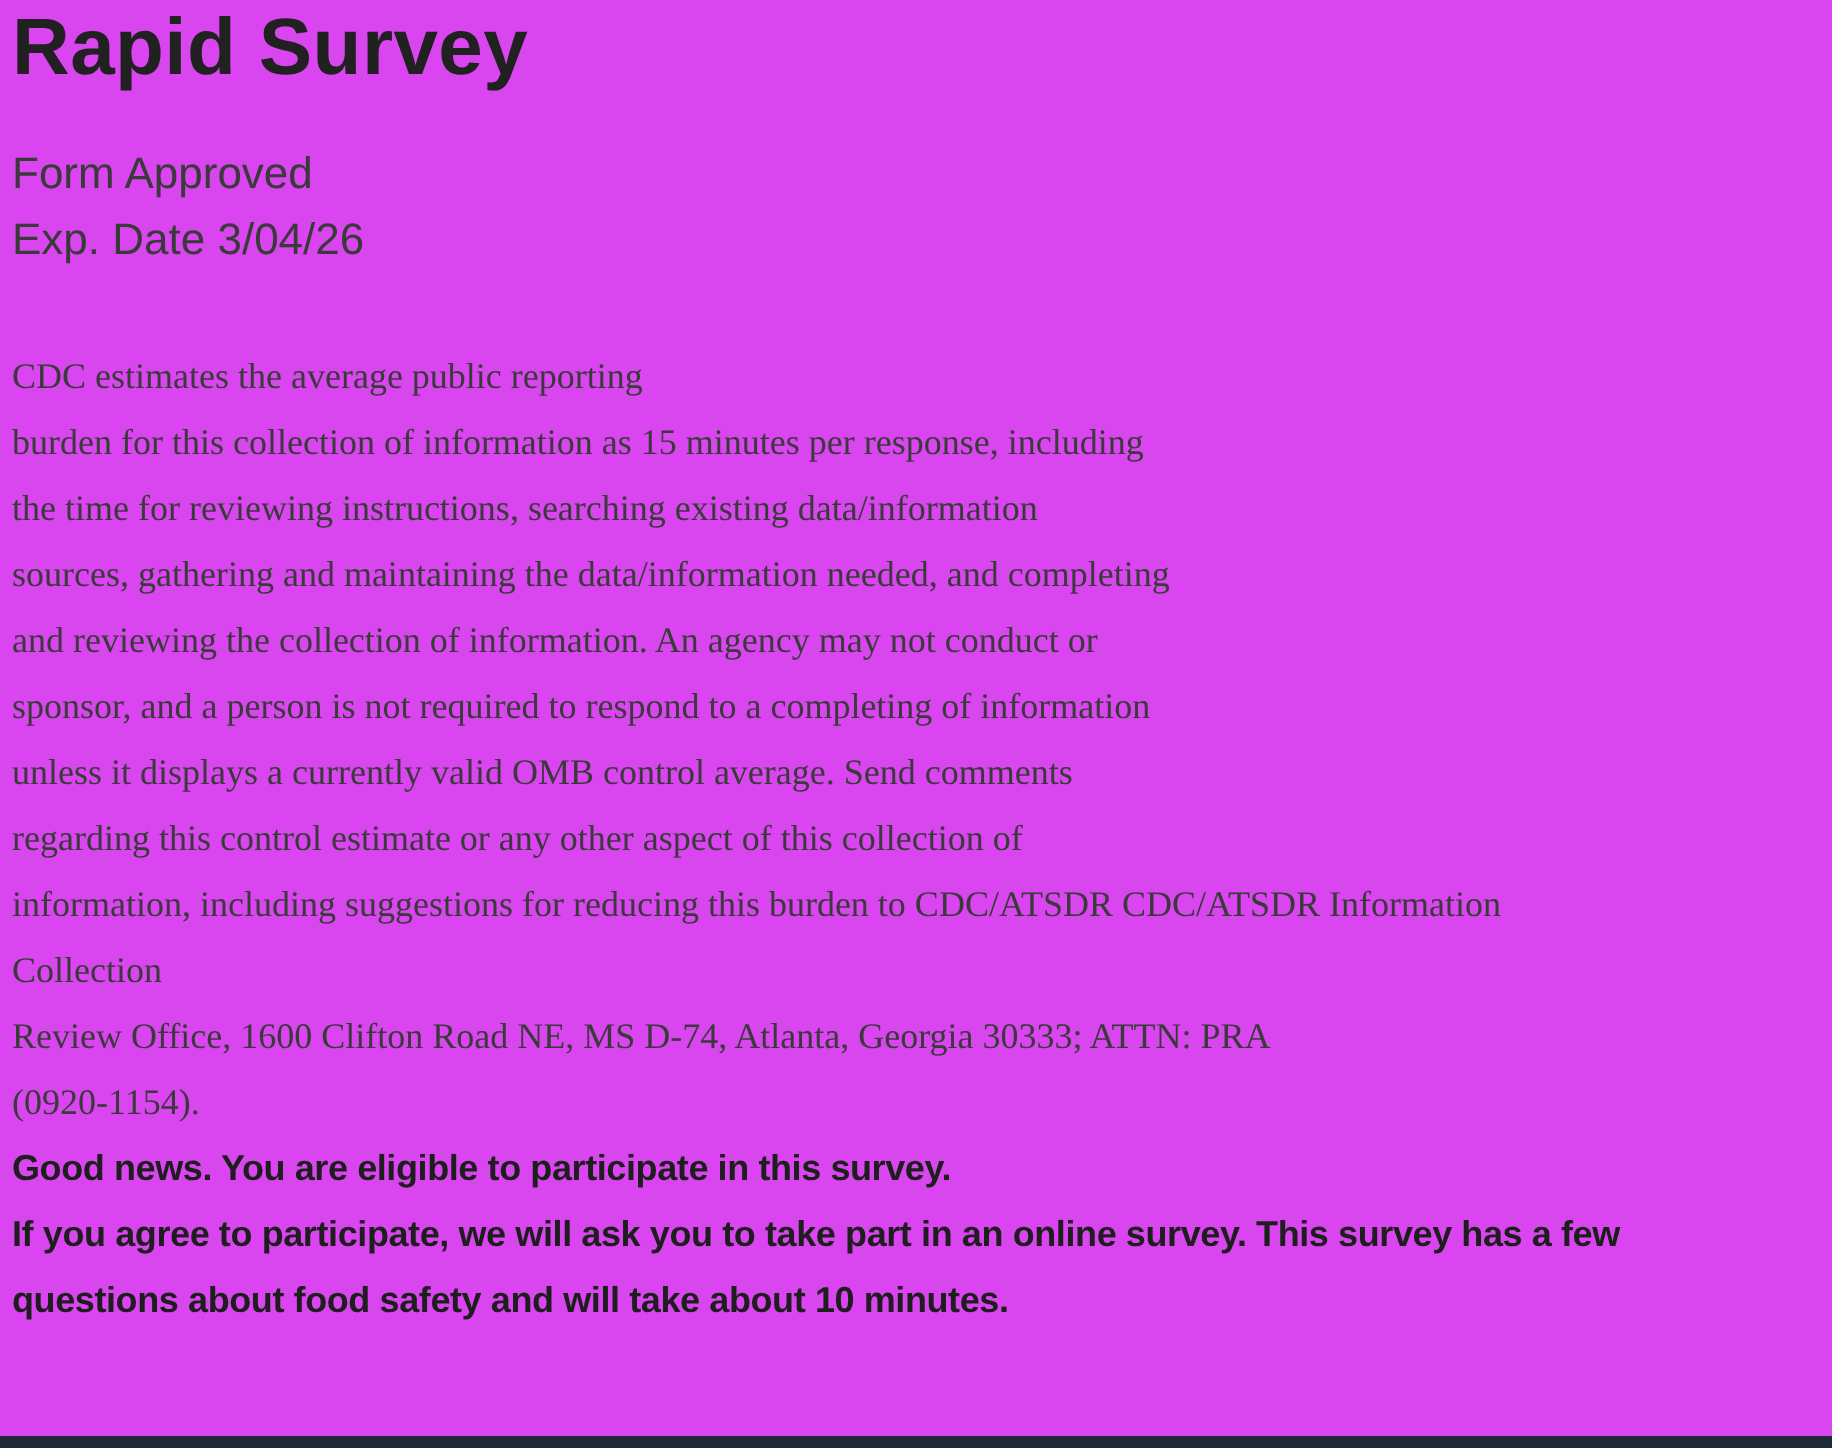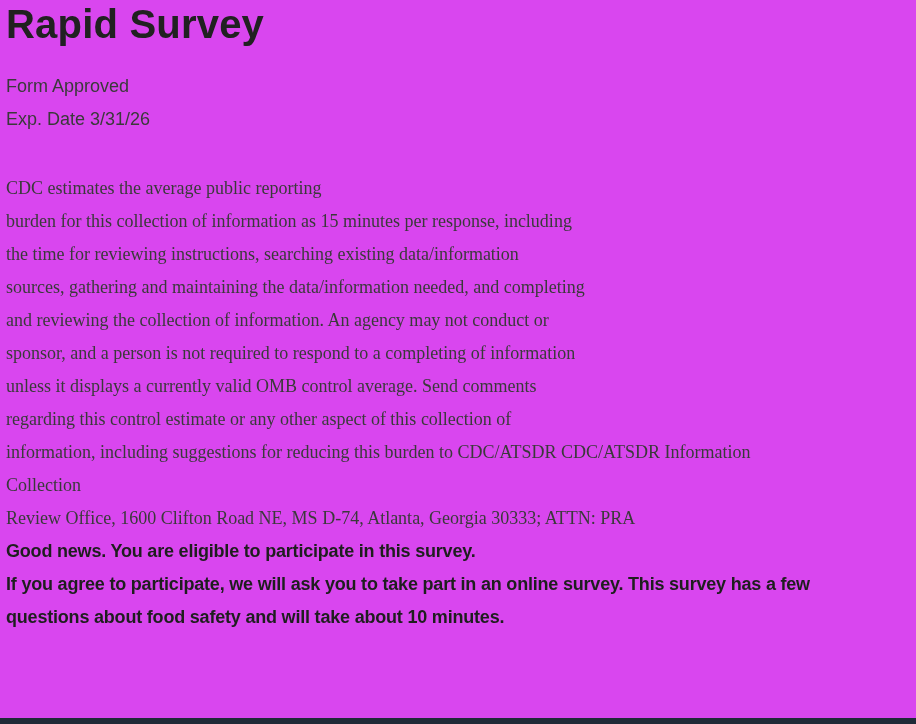--- a/index.html
+++ b/index.html
@@ -23,21 +23,21 @@
     line-height: 44px;
     font-weight: 600;
     letter-spacing: 0.2px;
     color: #212121;
     white-space: nowrap;
   }
   .meta-block {
     margin-top: 24px; 
   }
   .meta-line {
-    font-size: 18px;
+    font-size: 22px;
     line-height: 33px;
     color: #3a3a3a;
     white-space: nowrap;
   }
   .burden-block {
     margin-top: 36px; 
     font-family: Liberation Serif, serif;
   }
   .body-line {
     font-size: 18px;
@@ -61,35 +61,36 @@
 </style>
 </head>
 <body>
 
 <div class="page">
 
   <h1 class="page-title">Rapid Survey</h1>
 
   <div class="meta-block">
     <div class="meta-line">Form Approved</div>
-    <div class="meta-line">Exp. Date 3/31/26</div>
+    <div class="meta-line">Exp. Date 3/04/26</div>
   </div>
 
   <div class="burden-block">
     <div class="body-line">CDC estimates the average public reporting</div>
     <div class="body-line">burden for this collection of information as 15 minutes per response, including</div>
     <div class="body-line">the time for reviewing instructions, searching existing data/information</div>
     <div class="body-line">sources, gathering and maintaining the data/information needed, and completing</div>
     <div class="body-line">and reviewing the collection of information. An agency may not conduct or</div>
     <div class="body-line">sponsor, and a person is not required to respond to a completing of information</div>
     <div class="body-line">unless it displays a currently valid OMB control average. Send comments</div>
     <div class="body-line">regarding this control estimate or any other aspect of this collection of</div>
     <div class="body-line">information, including suggestions for reducing this burden to CDC/ATSDR CDC/ATSDR Information</div>
     <div class="body-line">Collection</div>
     <div class="body-line">Review Office, 1600 Clifton Road NE, MS D-74, Atlanta, Georgia 30333; ATTN: PRA</div>
+    <div class="body-line">(0920-1154).</div>
   </div>
 
   <div class="eligibility-block">
     <div class="body-line">Good news. You are eligible to participate in this survey.</div>
     <div class="body-line">If you agree to participate, we will ask you to take part in an online survey. This survey has a few</div>
     <div class="body-line">questions about food safety and will take about 10 minutes.</div>
   </div>
 
   <div class="footer-bar"></div>
 

